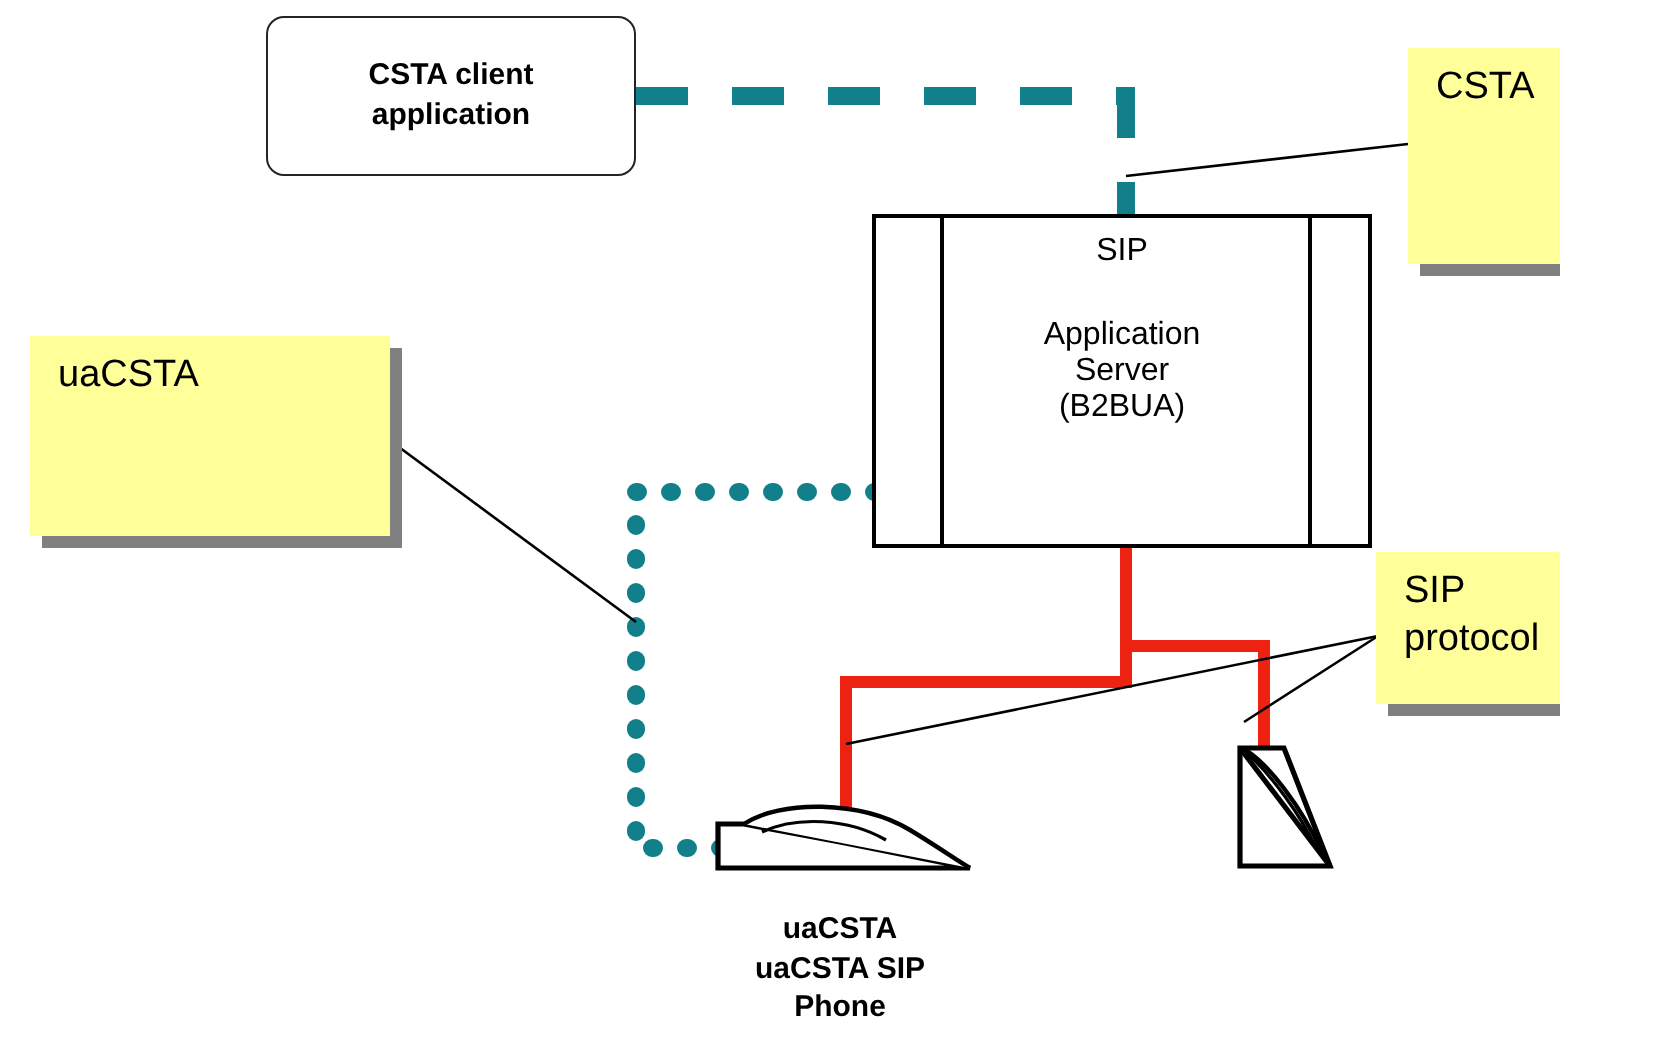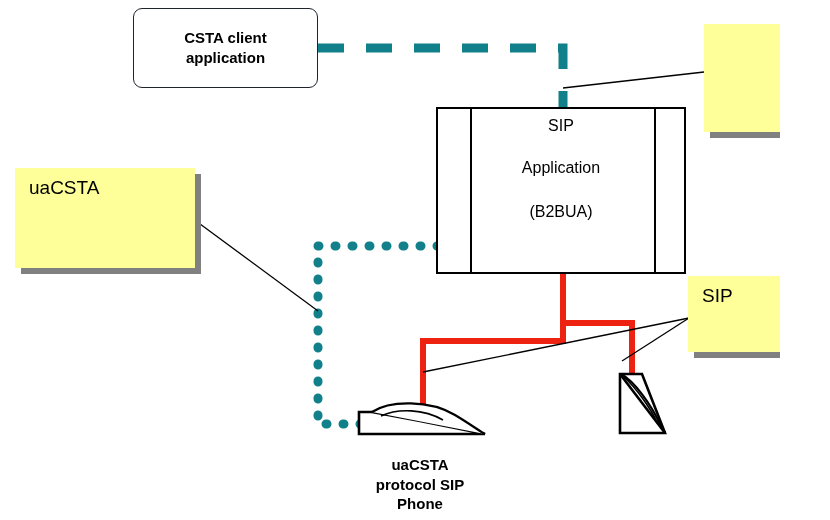--- a/index.html
+++ b/index.html
@@ -74,21 +74,21 @@
     right: 36px;
     top: 6px;
     text-align: center;
     font-size: 16px;
     color: #000000;
   }
   .server-text div { margin: 0; padding: 0; }
   .server-text .l1 { margin-top: 2px; }
   .server-text .l2 { margin-top: 24px; }
   .server-text .l3 { margin-top: 0px; }
-  .server-text .l4 { margin-top: 26px; }
+  .server-text .l4 { }
 
   
   .callout {
     position: absolute;
     background: #ffff99;
     border: 0;
     box-shadow: 6px 6px 0 0 #808080;
     box-sizing: border-box;
     z-index: 7;
   }
@@ -173,41 +173,44 @@
       <div>application</div>
     </div>
   </div>
 
   <div class="server-box">
     <div class="server-div left"></div>
     <div class="server-div right"></div>
     <div class="server-text">
       <div class="l1">SIP</div>
       <div class="l2">Application</div>
+      <div class="l3">Server</div>
       <div class="l4">(B2BUA)</div>
     </div>
   </div>
 
   <div class="callout" id="callout-csta-xml">
     <div class="txt">
+      <div>CSTA</div>
     </div>
   </div>
 
   <div class="callout" id="callout-uacsta">
     <div class="txt">
       <div>uaCSTA</div>
     </div>
   </div>
 
   <div class="callout" id="callout-sip-proto">
     <div class="txt">
       <div>SIP</div>
+      <div>protocol</div>
     </div>
   </div>
 
   <div class="device-label" id="label-uacsta-phone">
     <div>uaCSTA</div>
-    <div>protocol SIP</div>
+    <div>uaCSTA SIP</div>
     <div>Phone</div>
   </div>
 
 
 </div>
 
 </body></html>

